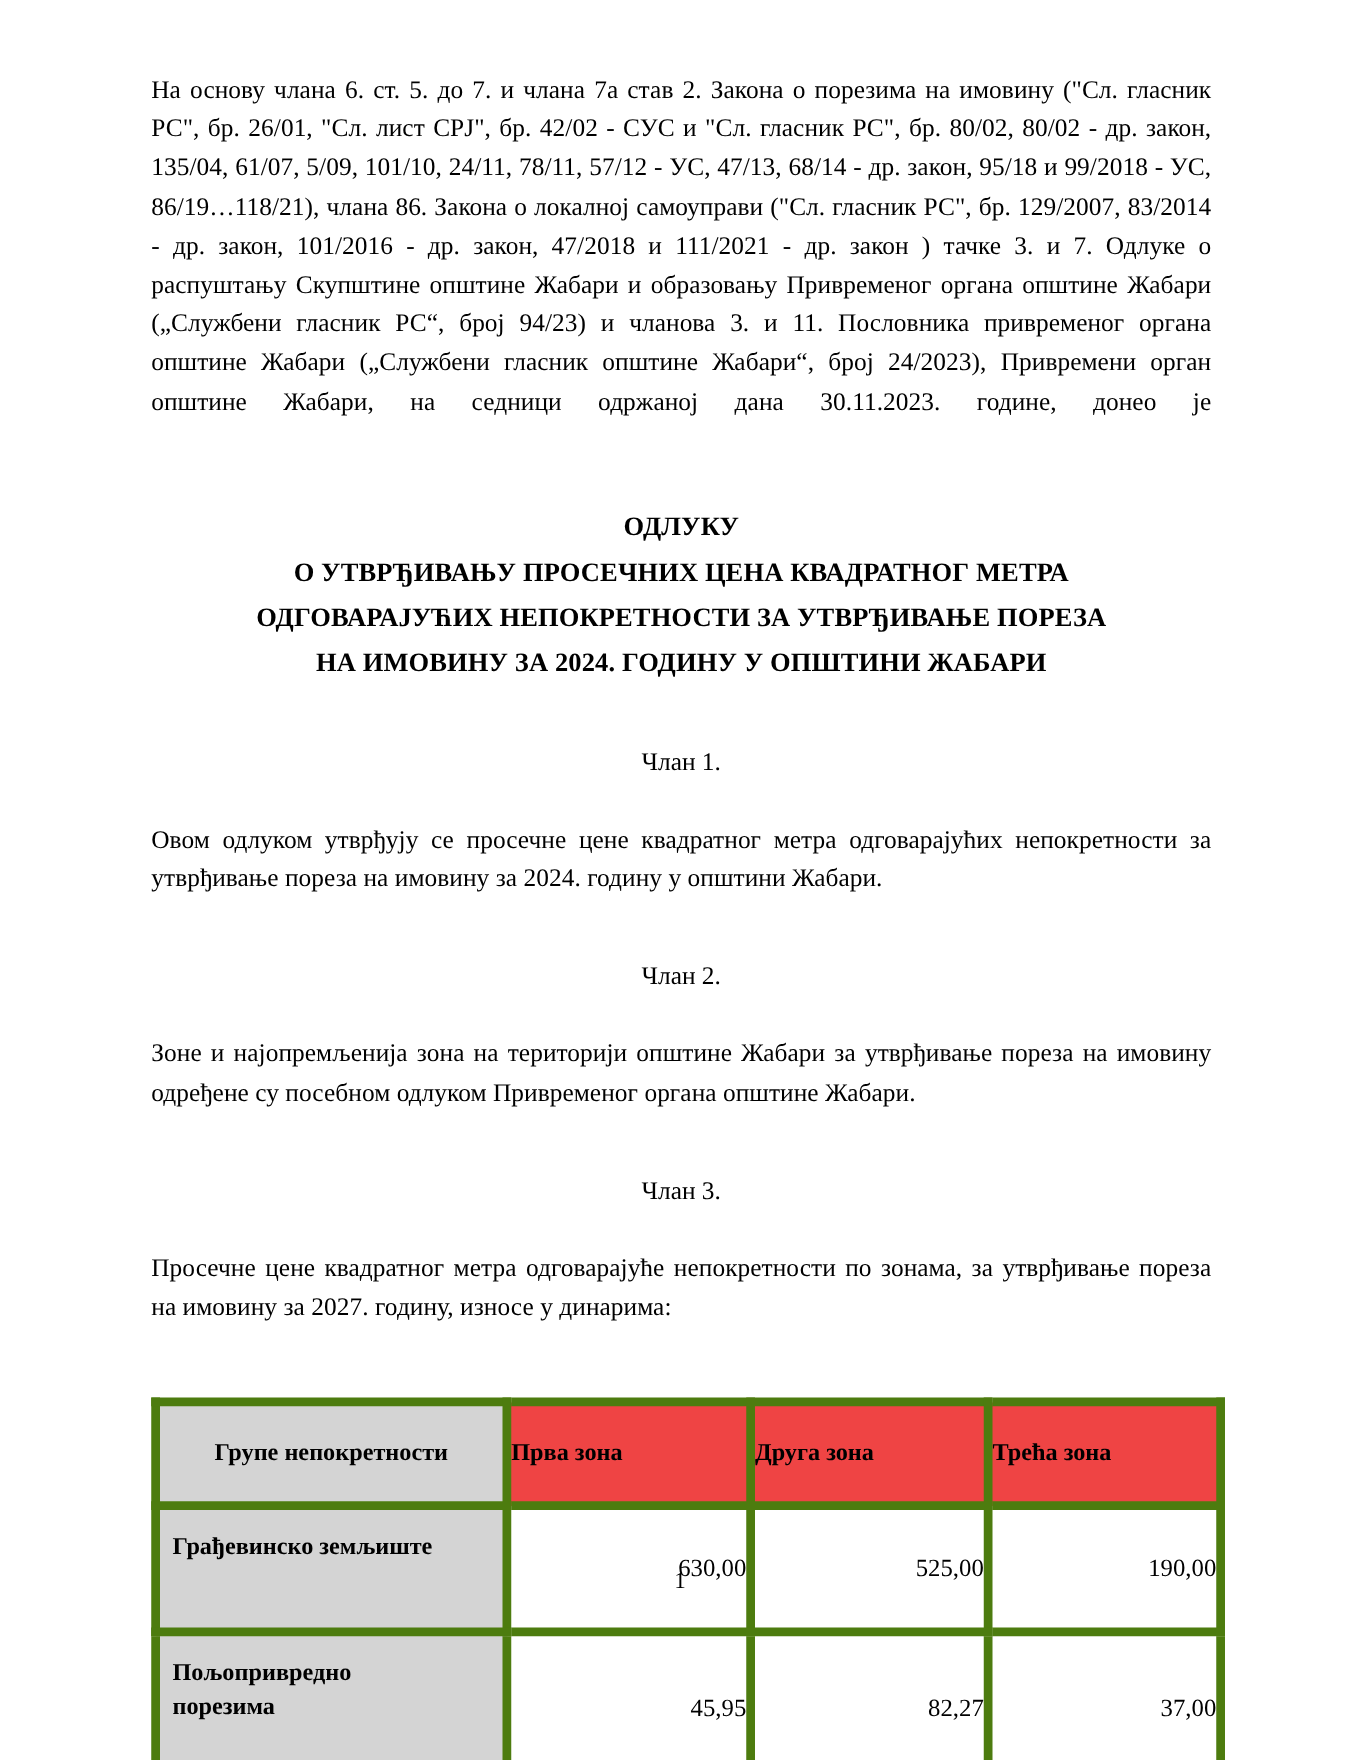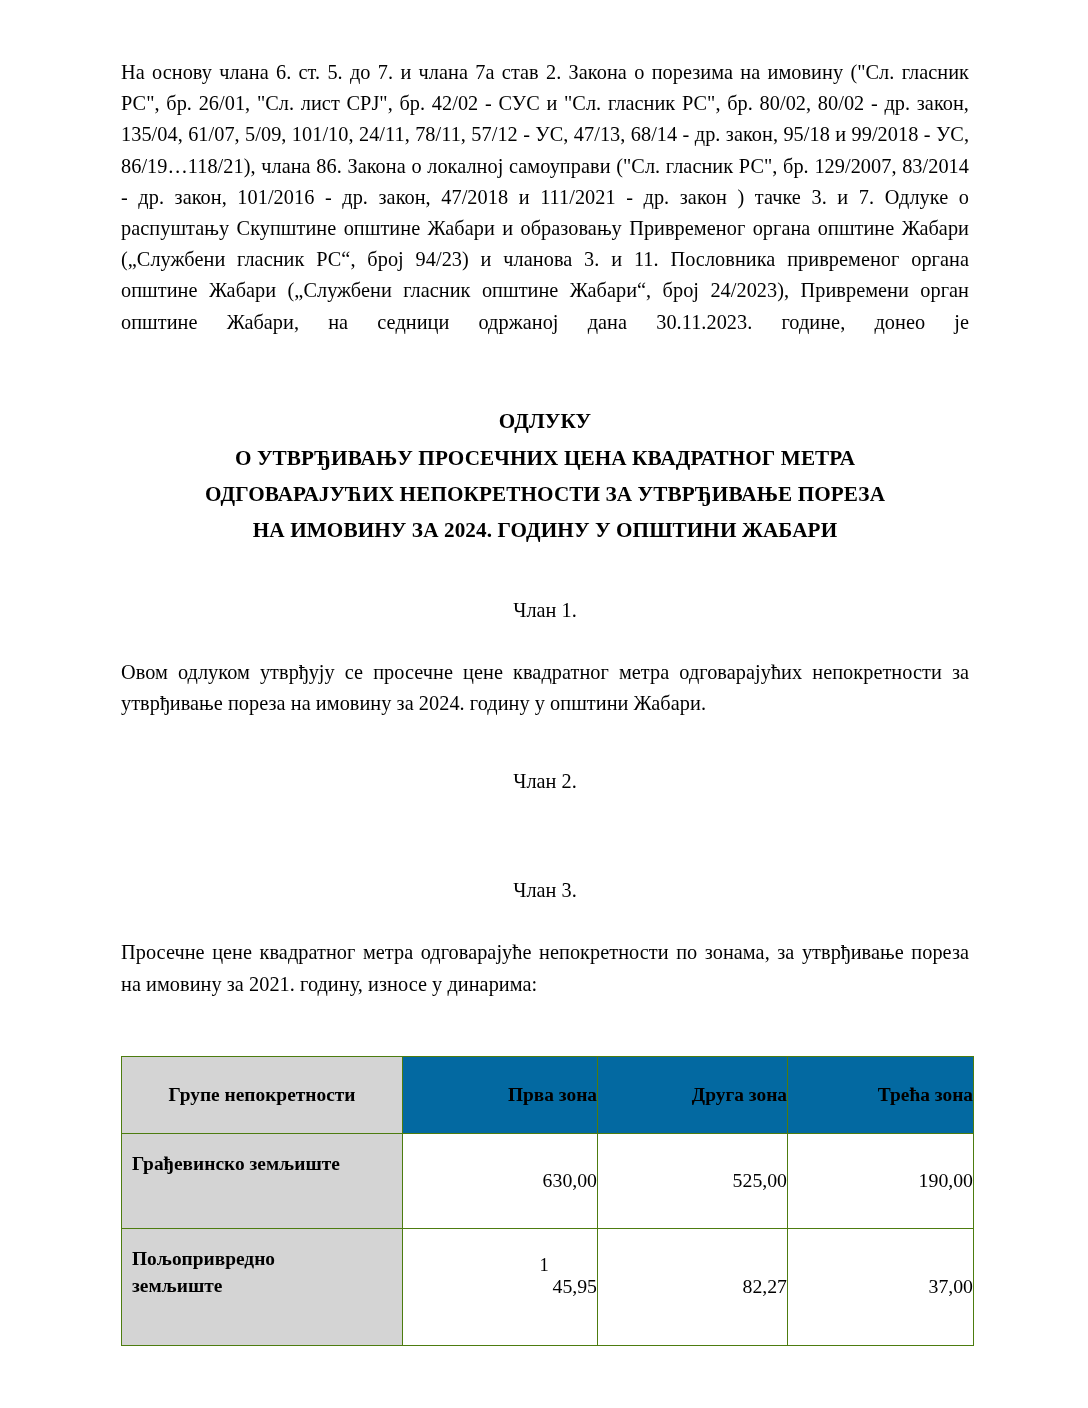--- a/index.html
+++ b/index.html
@@ -83,30 +83,30 @@
     table-layout: fixed;
     font-size: 19.2px;
   }
   table.price-table col.c0 { width: 281px; }
   table.price-table col.c1 { width: 195px; }
   table.price-table col.c2 { width: 190px; }
   table.price-table col.c3 { width: 186px; }
 
   table.price-table th,
   table.price-table td {
-    border: 1px solid #4d7c0f;
+    border: 7px solid #4d7c0f;
     padding: 0;
     vertical-align: middle;
     font-family: Liberation Serif, serif;
   }
   table.price-table thead th {
     height: 76px;
     font-weight: bold;
-    background: #0369a1;
-    text-align: right;
+    background: #ef4444;
+    text-align: left;
     font-size: 19.4px;
   }
   table.price-table thead th.rowhead {
     background: #d4d4d4;
     text-align: center;
   }
   table.price-table tbody td.rowhead {
     background: #d4d4d4;
     font-weight: bold;
     text-align: left;
@@ -151,25 +151,26 @@
     </div>
 
     <div class="gap-before-heading"></div>
     <p class="article-heading">Члан 1.</p>
     <div class="gap-after-heading"></div>
     <p class="para">Овом одлуком утврђују се просечне цене квадратног метра одговарајућих непокретности за утврђивање пореза на имовину за 2024. годину у општини Жабари.</p>
 
     <div class="gap-before-heading"></div>
     <p class="article-heading">Члан 2.</p>
     <div class="gap-after-heading"></div>
+    <p class="para">Зоне и најопремљенија зона на територији општине Жабари за утврђивање пореза на имовину одређене су посебном одлуком Привременог органа општине Жабари.</p>
 
     <div class="gap-before-heading"></div>
     <p class="article-heading">Члан 3.</p>
     <div class="gap-after-heading"></div>
-    <p class="para">Просечне цене квадратног метра одговарајуће непокретности по зонама, за утврђивање пореза на имовину за 2021. годину, износе у динарима:</p>
+    <p class="para">Просечне цене квадратног метра одговарајуће непокретности по зонама, за утврђивање пореза на имовину за 2027. годину, износе у динарима:</p>
 
     <div class="table-wrap">
       <table class="price-table">
         <colgroup>
           <col class="c0">
             <col class="c1">
             <col class="c2">
             <col class="c3">
         </colgroup>
         <thead>
@@ -183,21 +184,21 @@
         <tbody>
           <tr class="r0">
             <td class="rowhead">Грађевинско земљиште</td>
             <td class="num">630,00</td>
             <td class="num">525,00</td>
             <td class="num">190,00</td>
           </tr>
           <tr class="r1">
             <td class="rowhead">
               <span>Пољопривредно</span><br>
-              <span>земљиште</span>
+              <span>порезима</span>
             </td>
             <td class="num">45,95</td>
             <td class="num">82,27</td>
             <td class="num">37,00</td>
           </tr>
         </tbody>
       </table>
     </div>
 
   </div>

